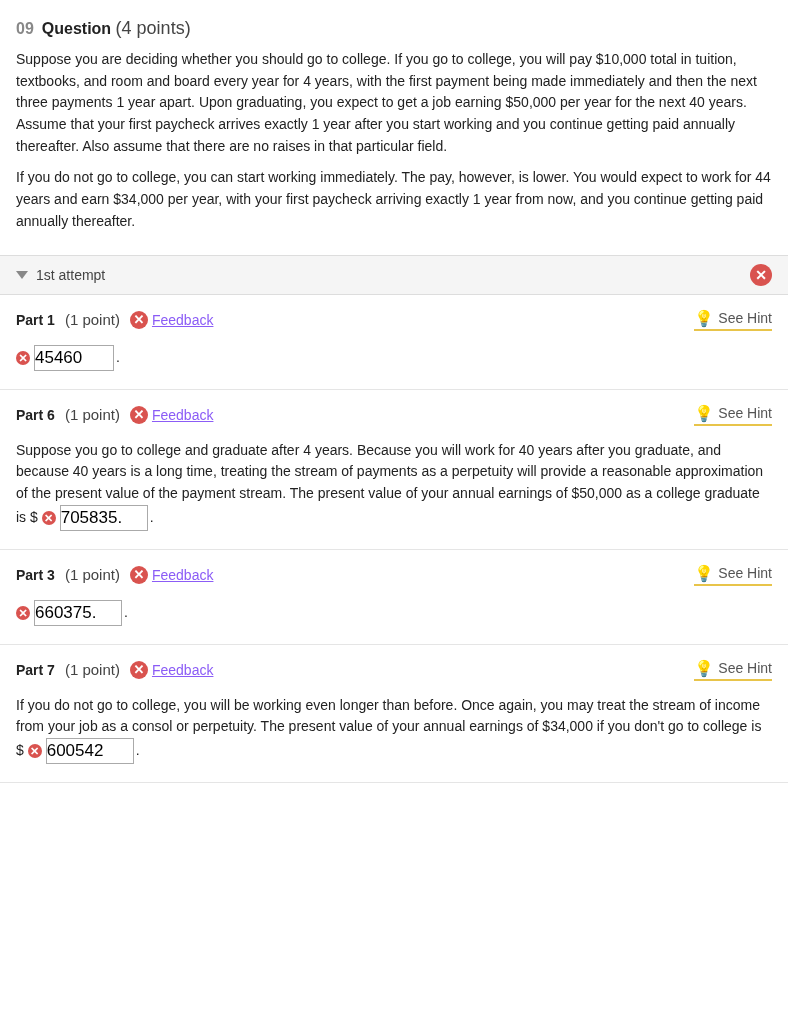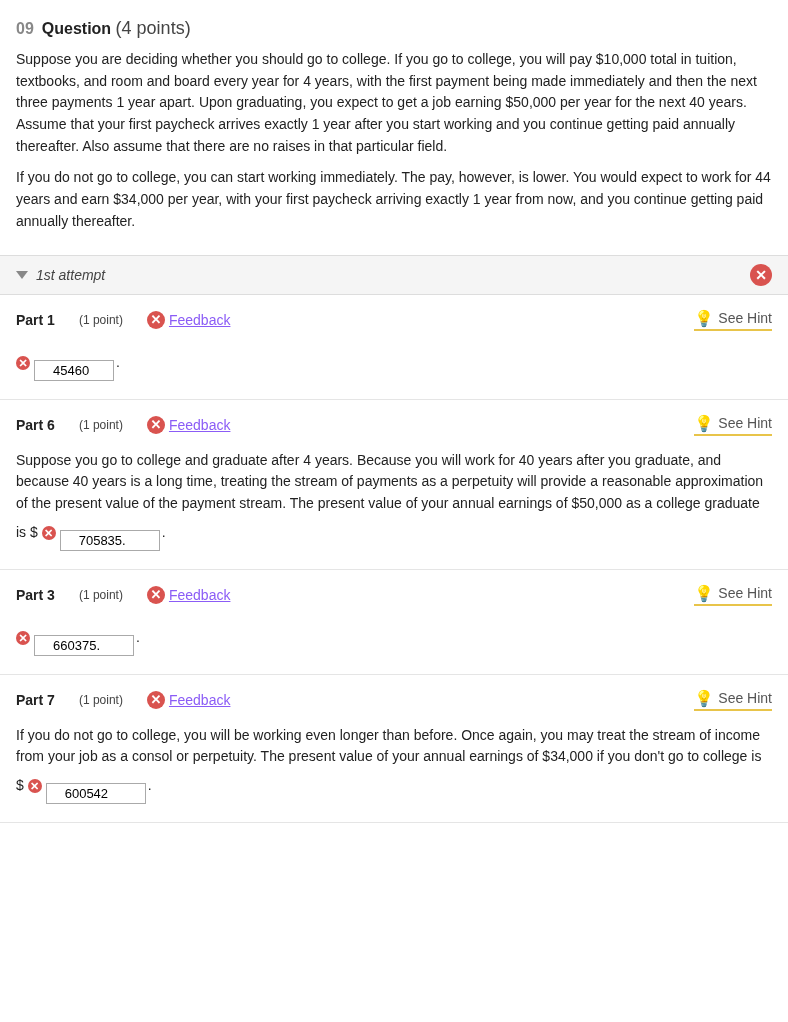--- a/index.html
+++ b/index.html
@@ -46,21 +46,20 @@
       justify-content: space-between;
       padding: 8px 16px;
       background: #f5f5f5;
       border-top: 1px solid #ddd;
       border-bottom: 1px solid #ddd;
     }
     .attempt-left {
       display: flex;
       align-items: center;
       gap: 8px;
-      font-style: italic;
     }
     .chevron-down {
       width: 0; height: 0;
       border-left: 6px solid transparent;
       border-right: 6px solid transparent;
       border-top: 8px solid #888;
       display: inline-block;
     }
     .attempt-label {
       font-size: 14px;
@@ -86,28 +85,28 @@
 
     .part-header {
       display: flex;
       align-items: center;
       justify-content: space-between;
       padding: 14px 0 10px 0;
     }
     .part-header-left {
       display: flex;
       align-items: center;
-      gap: 24px;
+      gap: 10px;
     }
     .part-label {
       font-weight: bold;
       font-size: 14px;
     }
     .part-points {
-      font-size: 12px;
+      font-size: 15px;
       color: #444;
     }
 
     .feedback-btn {
       display: flex;
       align-items: center;
       gap: 4px;
       background: none;
       border: none;
       cursor: pointer;
@@ -149,28 +148,27 @@
       color: #555;
     }
 
     .part-body {
       padding: 4px 0 18px 0;
       line-height: 1.55;
     }
 
     .answer-input {
       border: 1px solid #aaa;
-      padding: 2px 18px;
-      font-size: 13px;
+      padding: 2px 0;
+      font-size: 17px;
       width: 80px;
       outline: none;
-      margin-top: 15px;
     }
     .answer-input.wide {
-      width: 100px;
+      width: 88px;
     }
 
     .error-dot {
       display: inline-block;
       width: 14px; height: 14px;
       background: #d9534f;
       border-radius: 50%;
       color: #fff;
       font-size: 11px;
       font-weight: bold;

